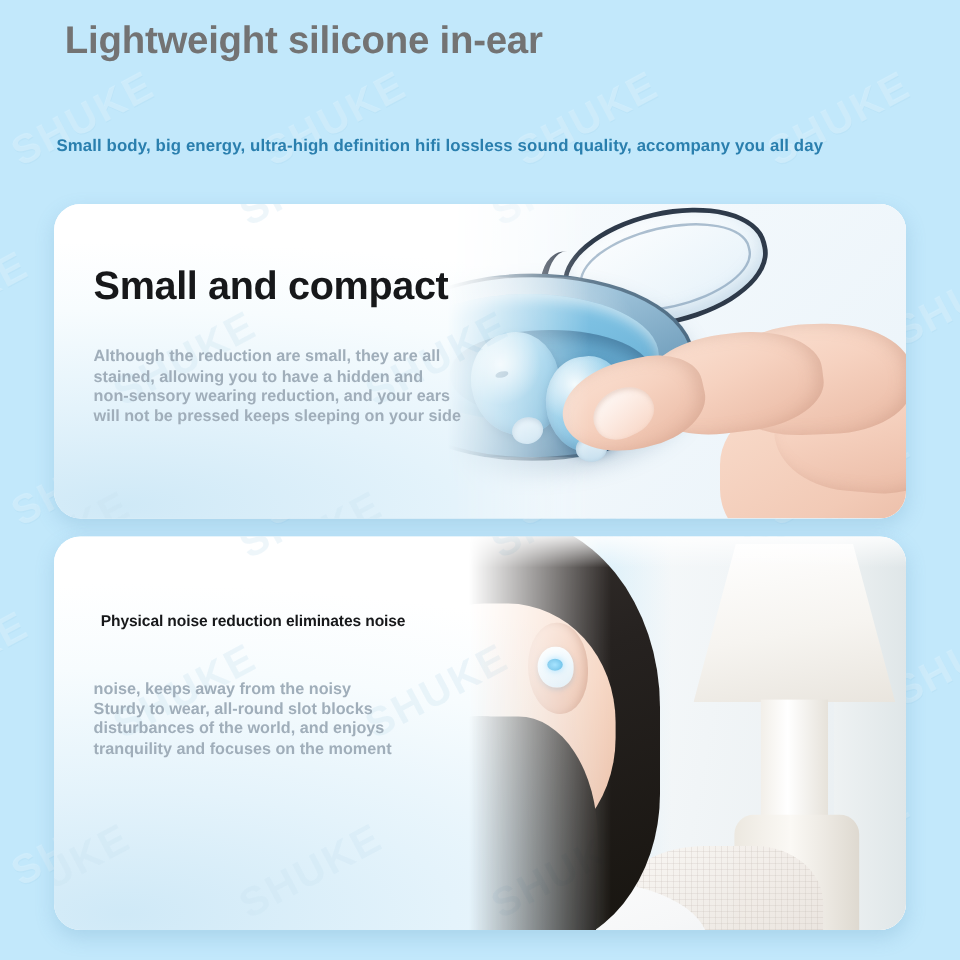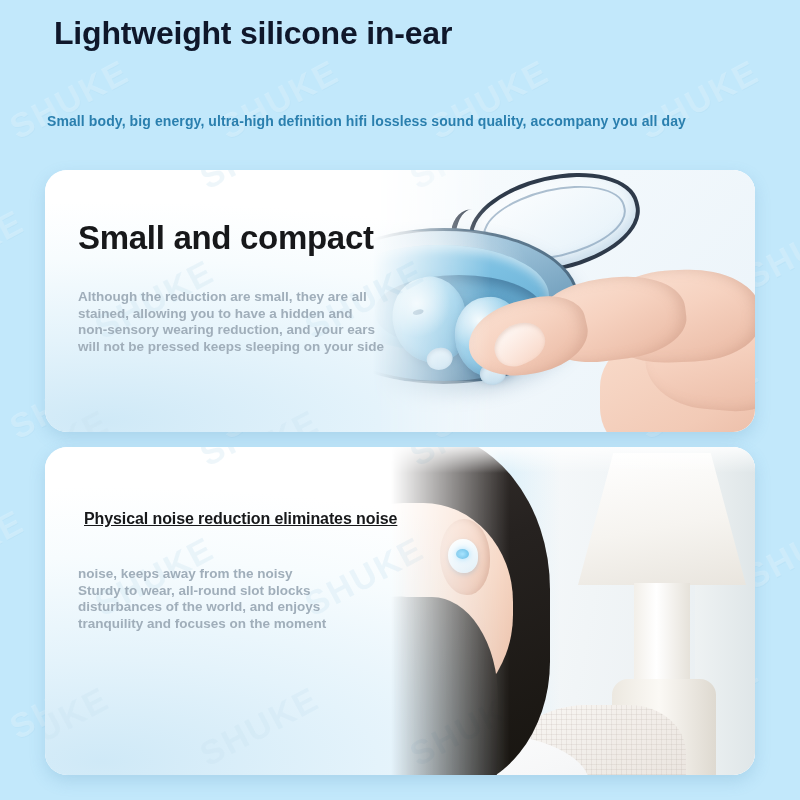--- a/index.html
+++ b/index.html
@@ -46,21 +46,21 @@
     left: 0; top: 0;
     width: 800px;
     height: 152px;
   }
   .page-title {
     position: absolute;
     left: 54px;
     top: 15px;
     font-size: 32px;
     font-weight: 700;
-    color: #0f172a;
+    color: #737373;
     letter-spacing: -0.2px;
     white-space: nowrap;
   }
   .page-subtitle {
     position: absolute;
     left: 47px;
     top: 113px;
     font-size: 14px;
     font-weight: 700;
     color: #2a7fae;
@@ -116,23 +116,22 @@
   }
   #compact-heading {
     left: 78px;
     top: 219px;
     font-size: 33px;
     letter-spacing: -0.3px;
   }
   #noise-heading {
     left: 84px;
     top: 510px;
-    font-size: 16px;
+    font-size: 13px;
     letter-spacing: -0.1px;
-    text-decoration: underline;
   }
   .card-body {
     position: absolute;
     font-size: 13.5px;
     font-weight: 700;
     line-height: 16.5px;
     color: #a0aeba;
     z-index: 6;
   }
   #compact-body { left: 78px; top: 289px; width: 300px; }

